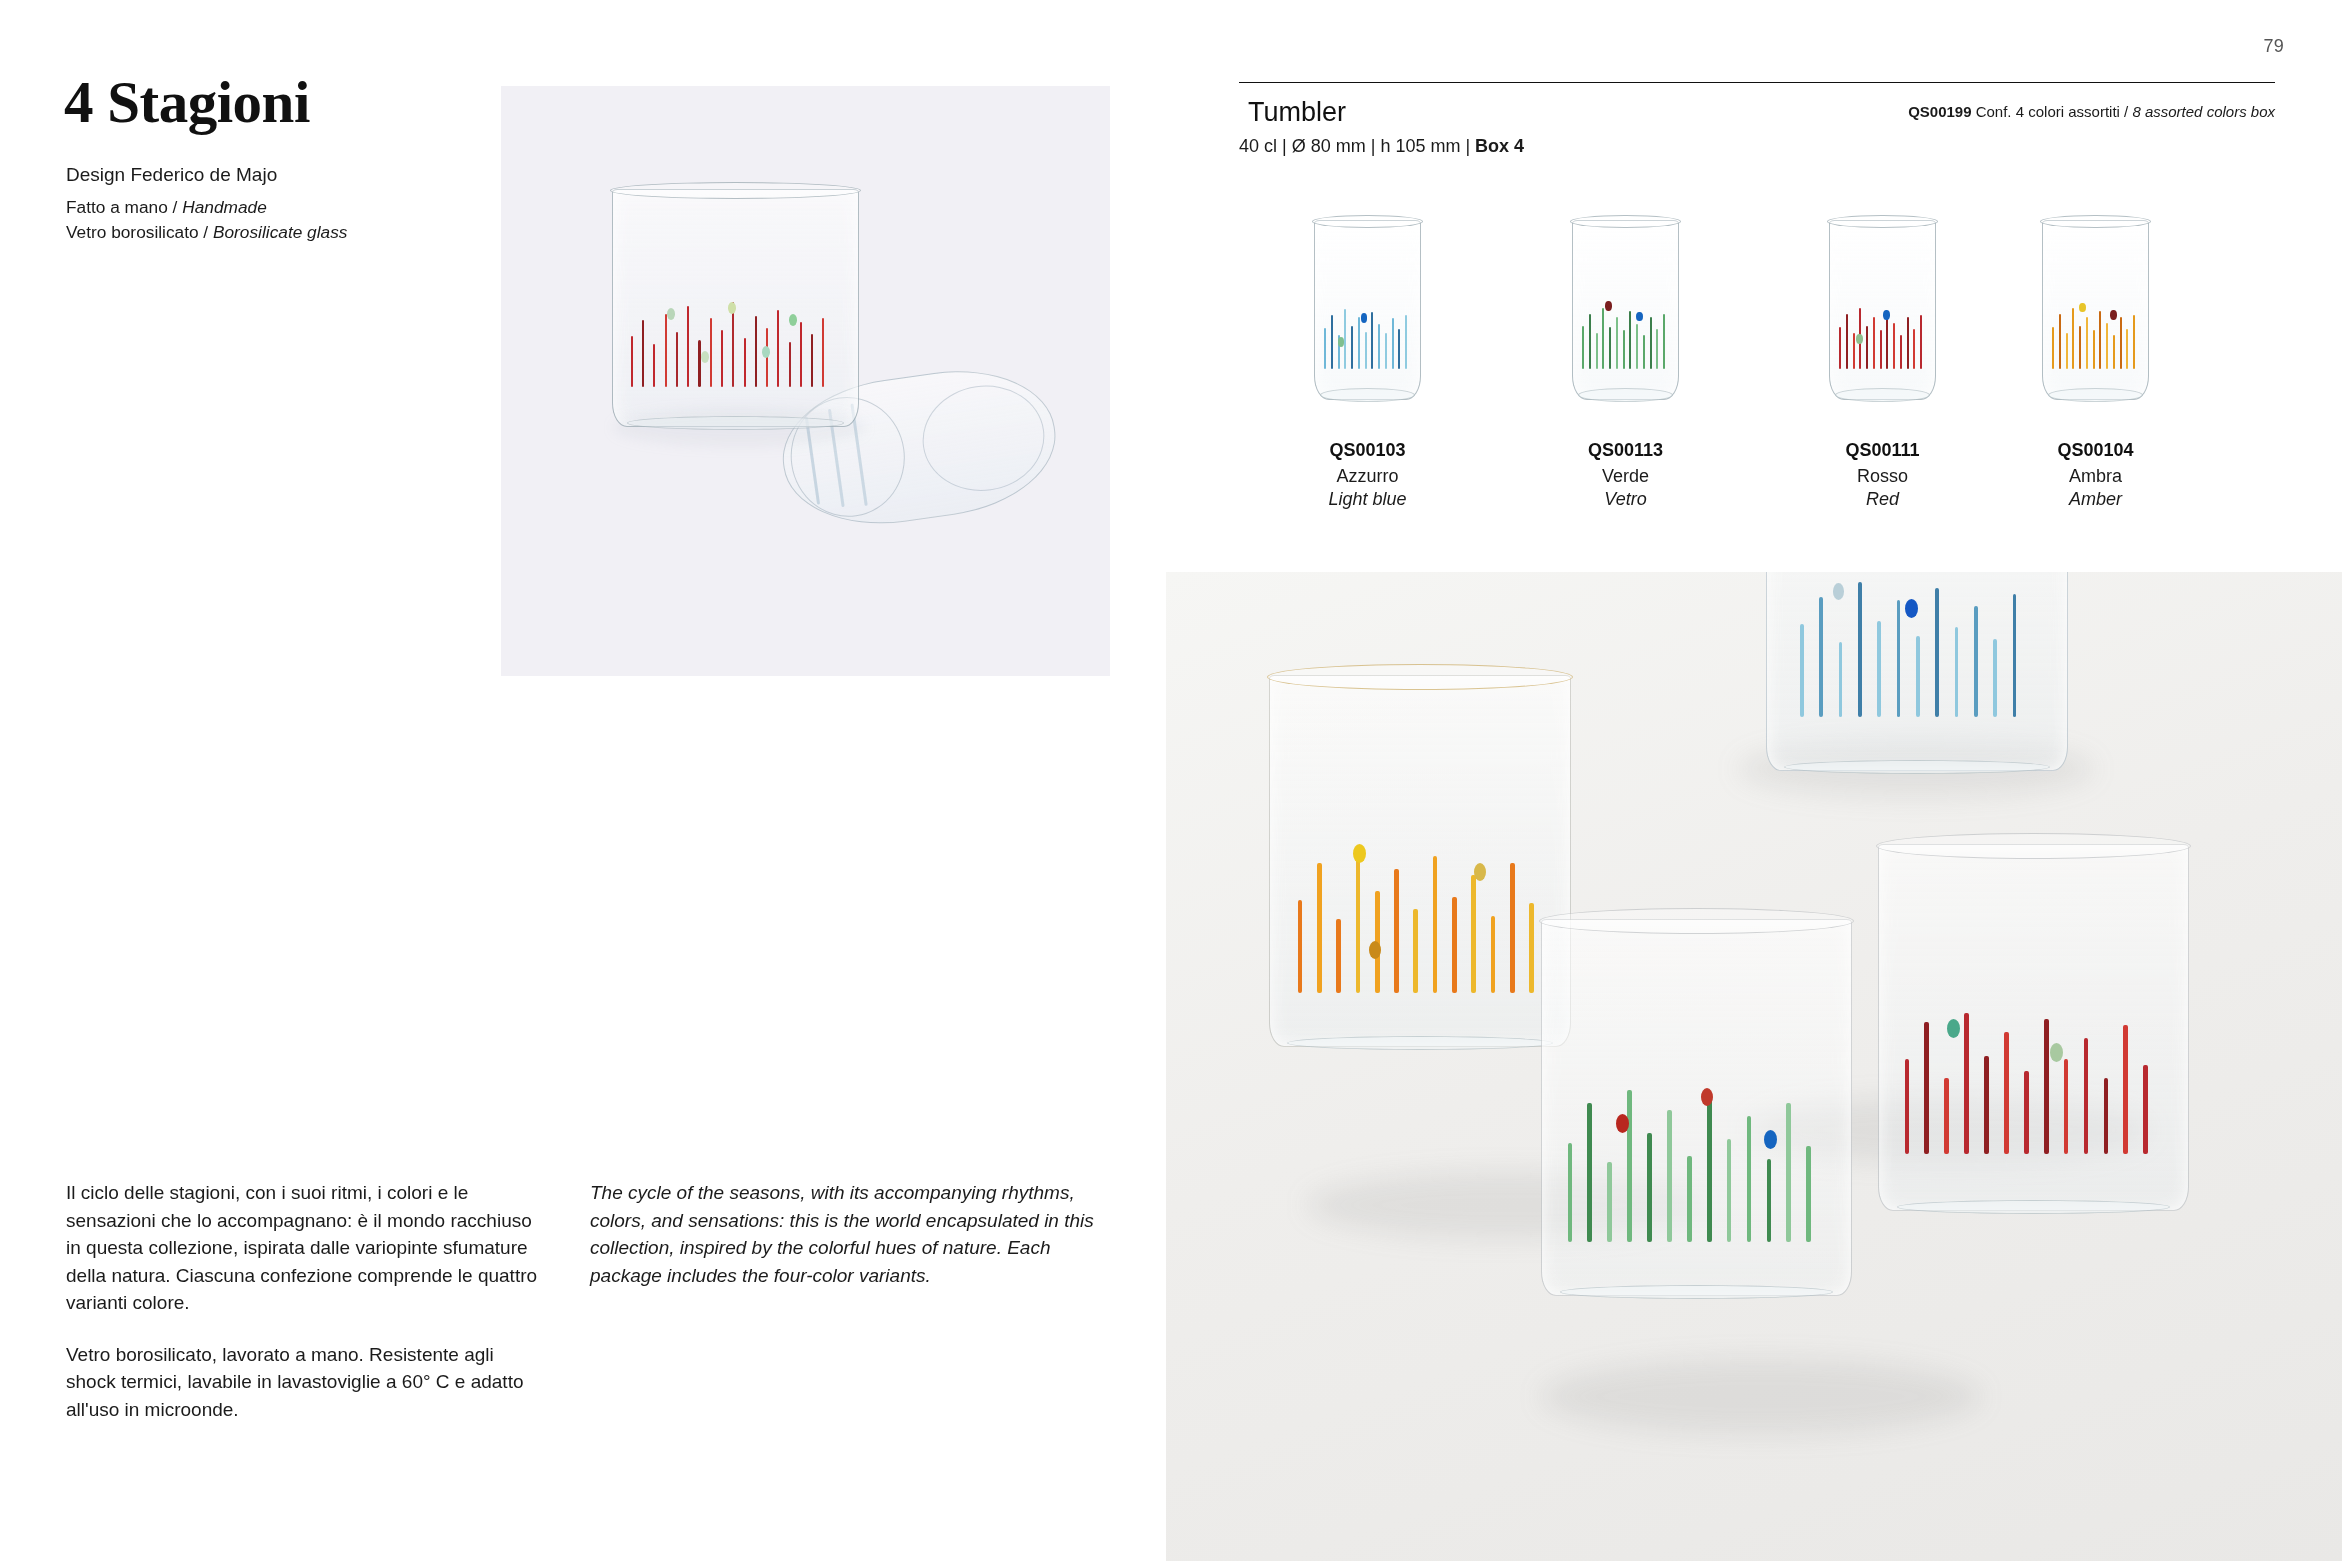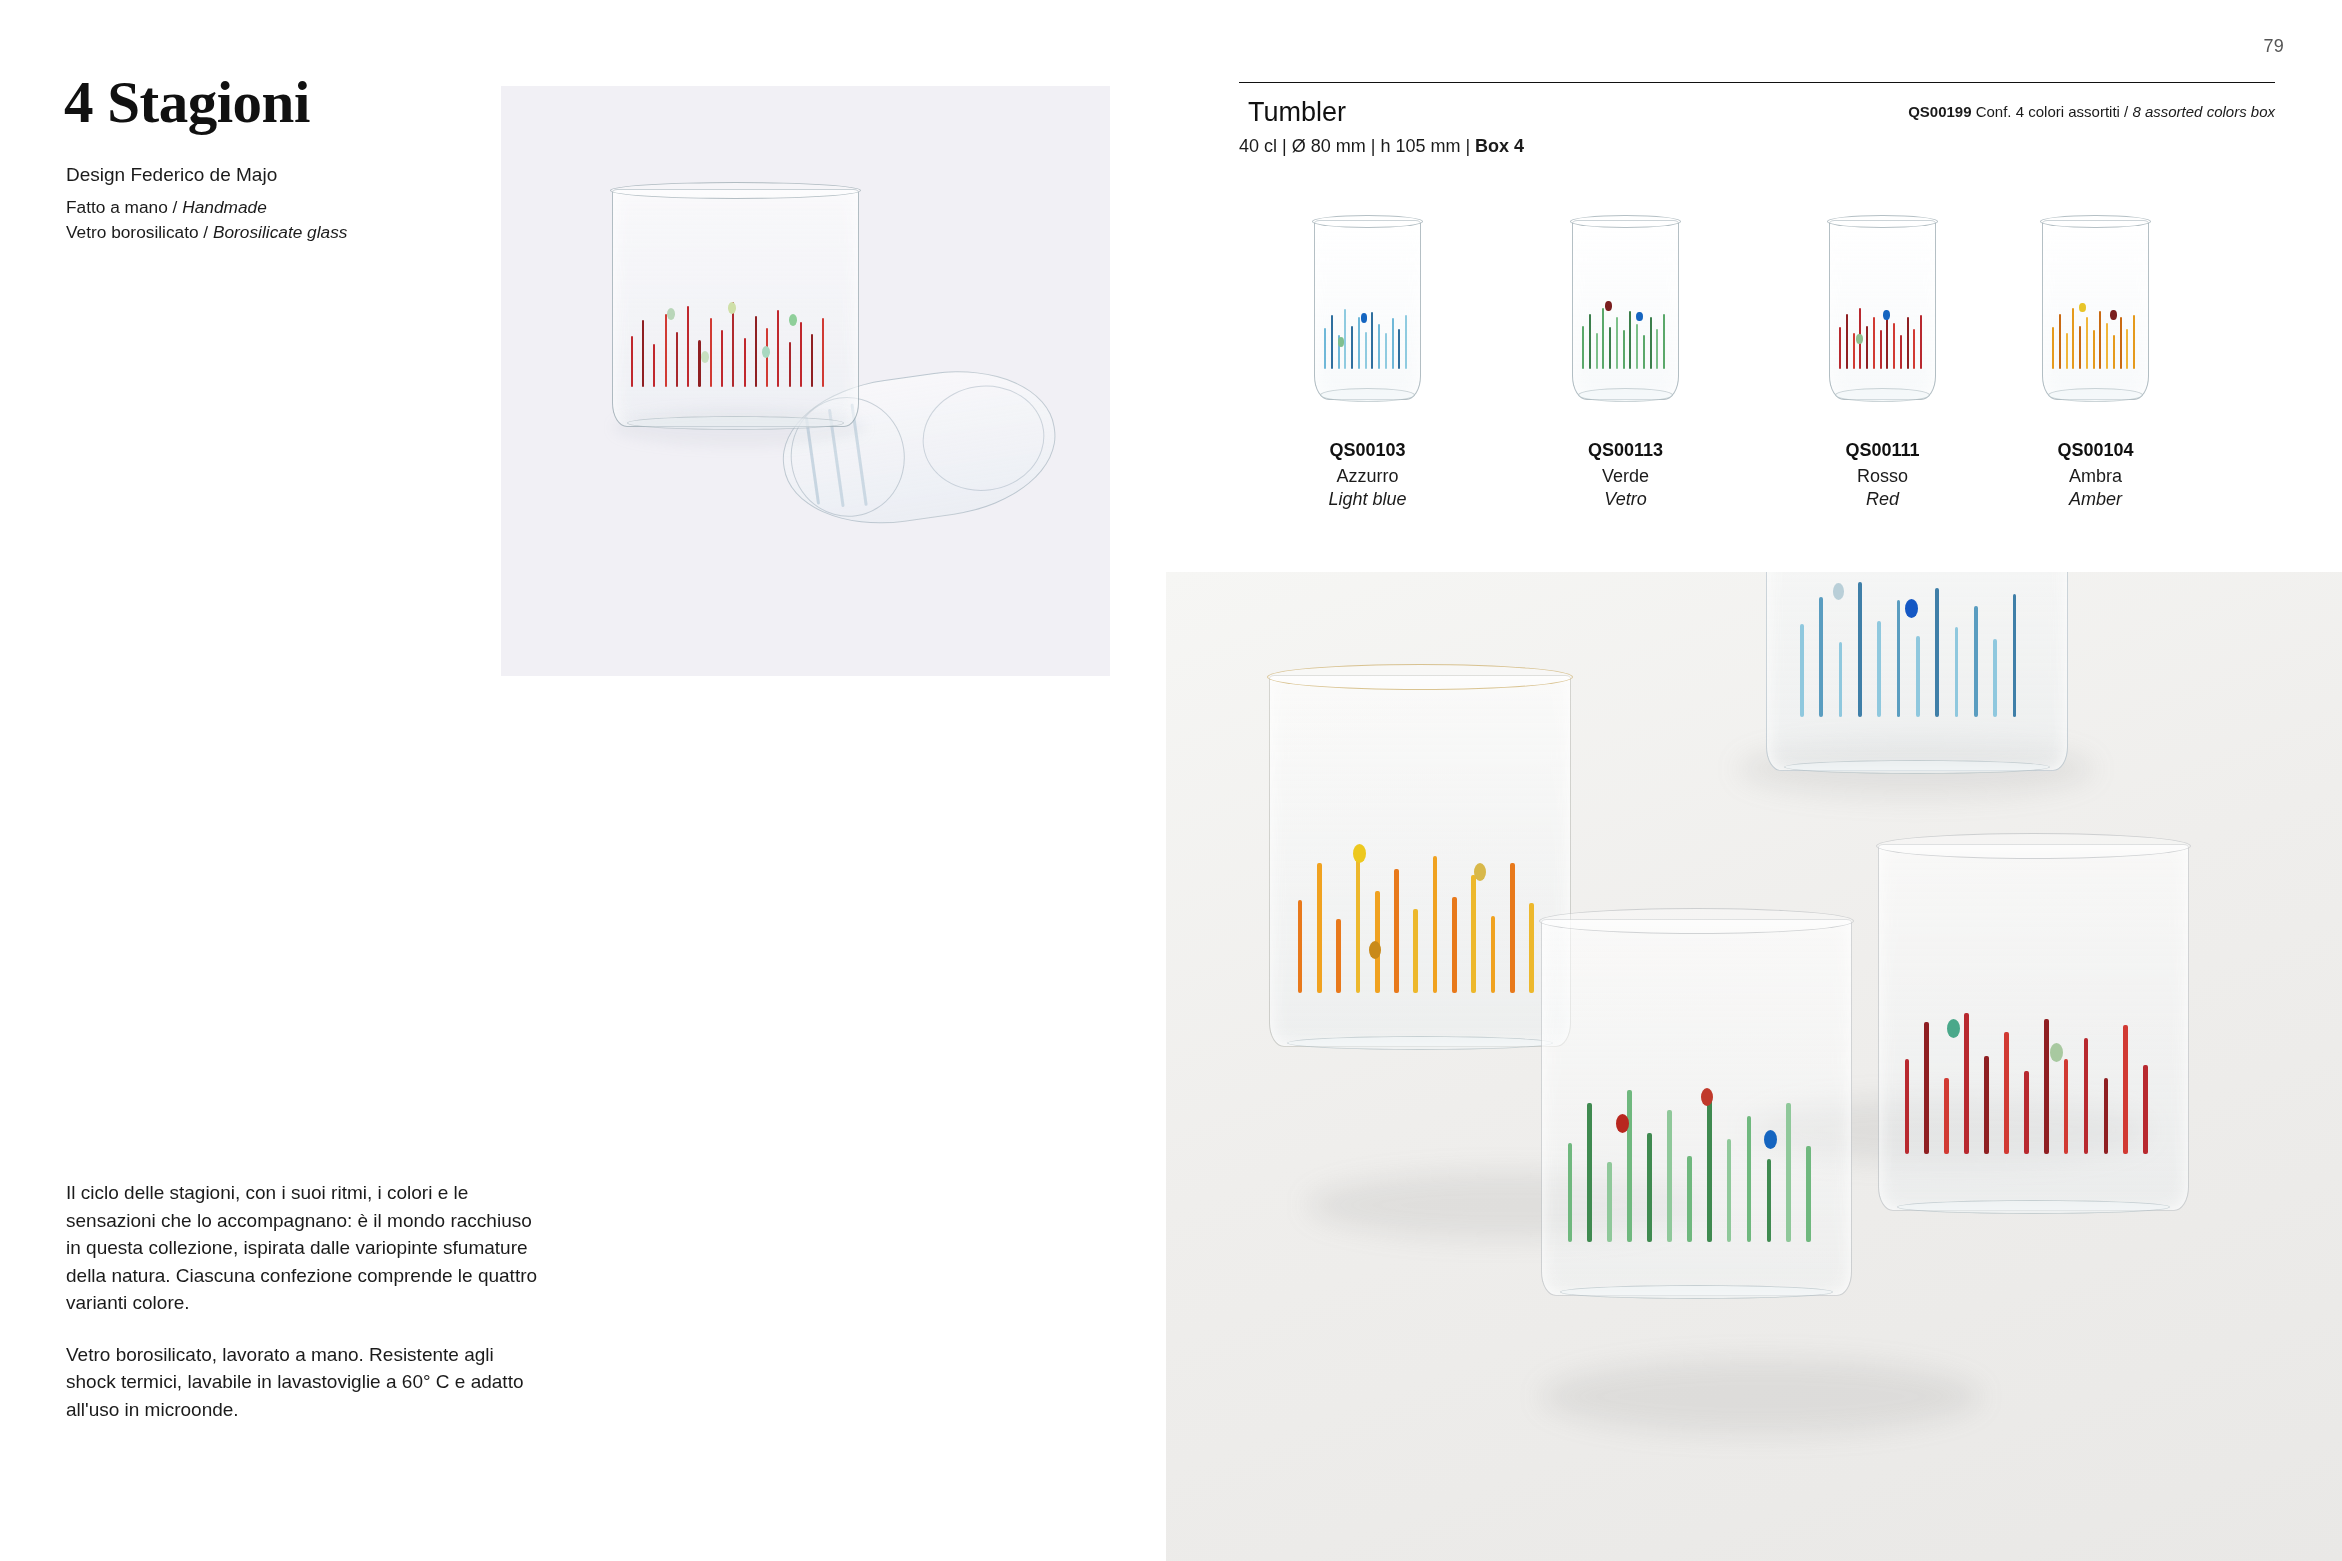--- a/index.html
+++ b/index.html
@@ -515,14 +515,15 @@
     </div>
   </div>
 </div>
 
 <div class="body-it">
   <p>Il ciclo delle stagioni, con i suoi ritmi, i colori e le sensazioni che lo accompagnano: è il mondo racchiuso in questa collezione, ispirata dalle variopinte sfumature della natura. Ciascuna confezione comprende le quattro varianti colore.</p>
   <p>Vetro borosilicato, lavorato a mano. Resistente agli shock termici, lavabile in lavastoviglie a 60° C e adatto all'uso in microonde.</p>
 </div>
 
 <div class="body-en">
+  <p>The cycle of the seasons, with its accompanying rhythms, colors, and sensations: this is the world encapsulated in this collection, inspired by the colorful hues of nature. Each package includes the four-color variants.</p>
 </div>
 
 
 </body></html>

